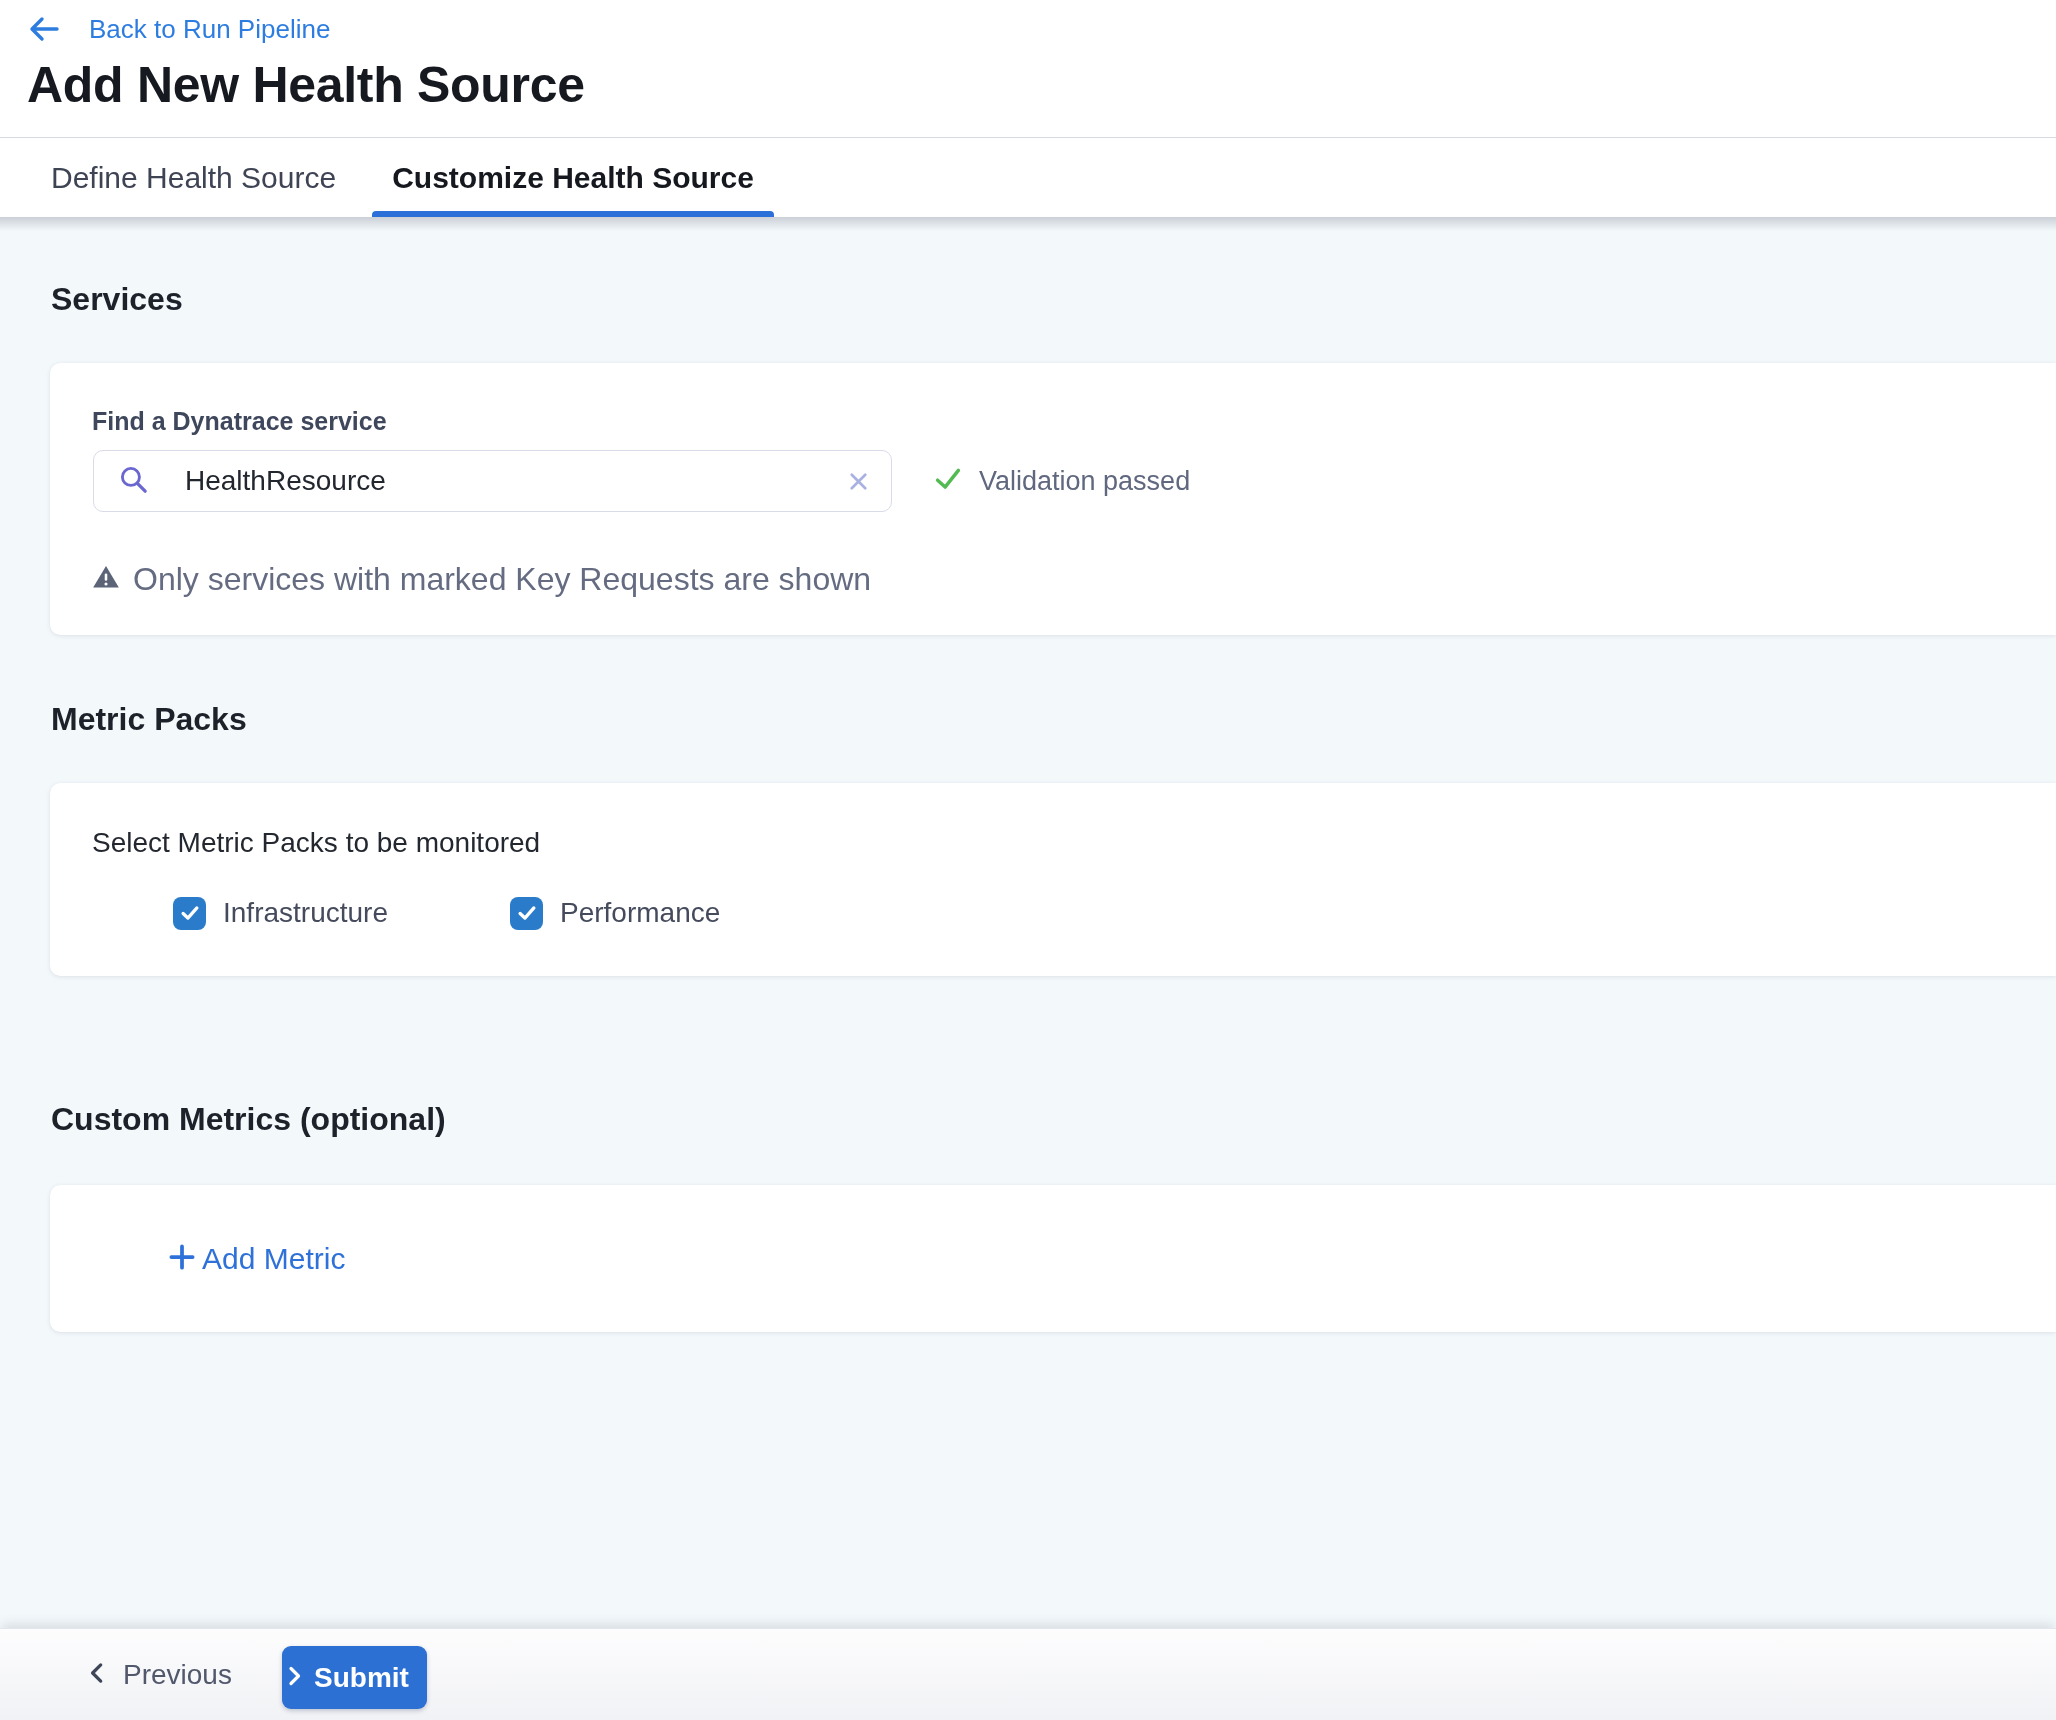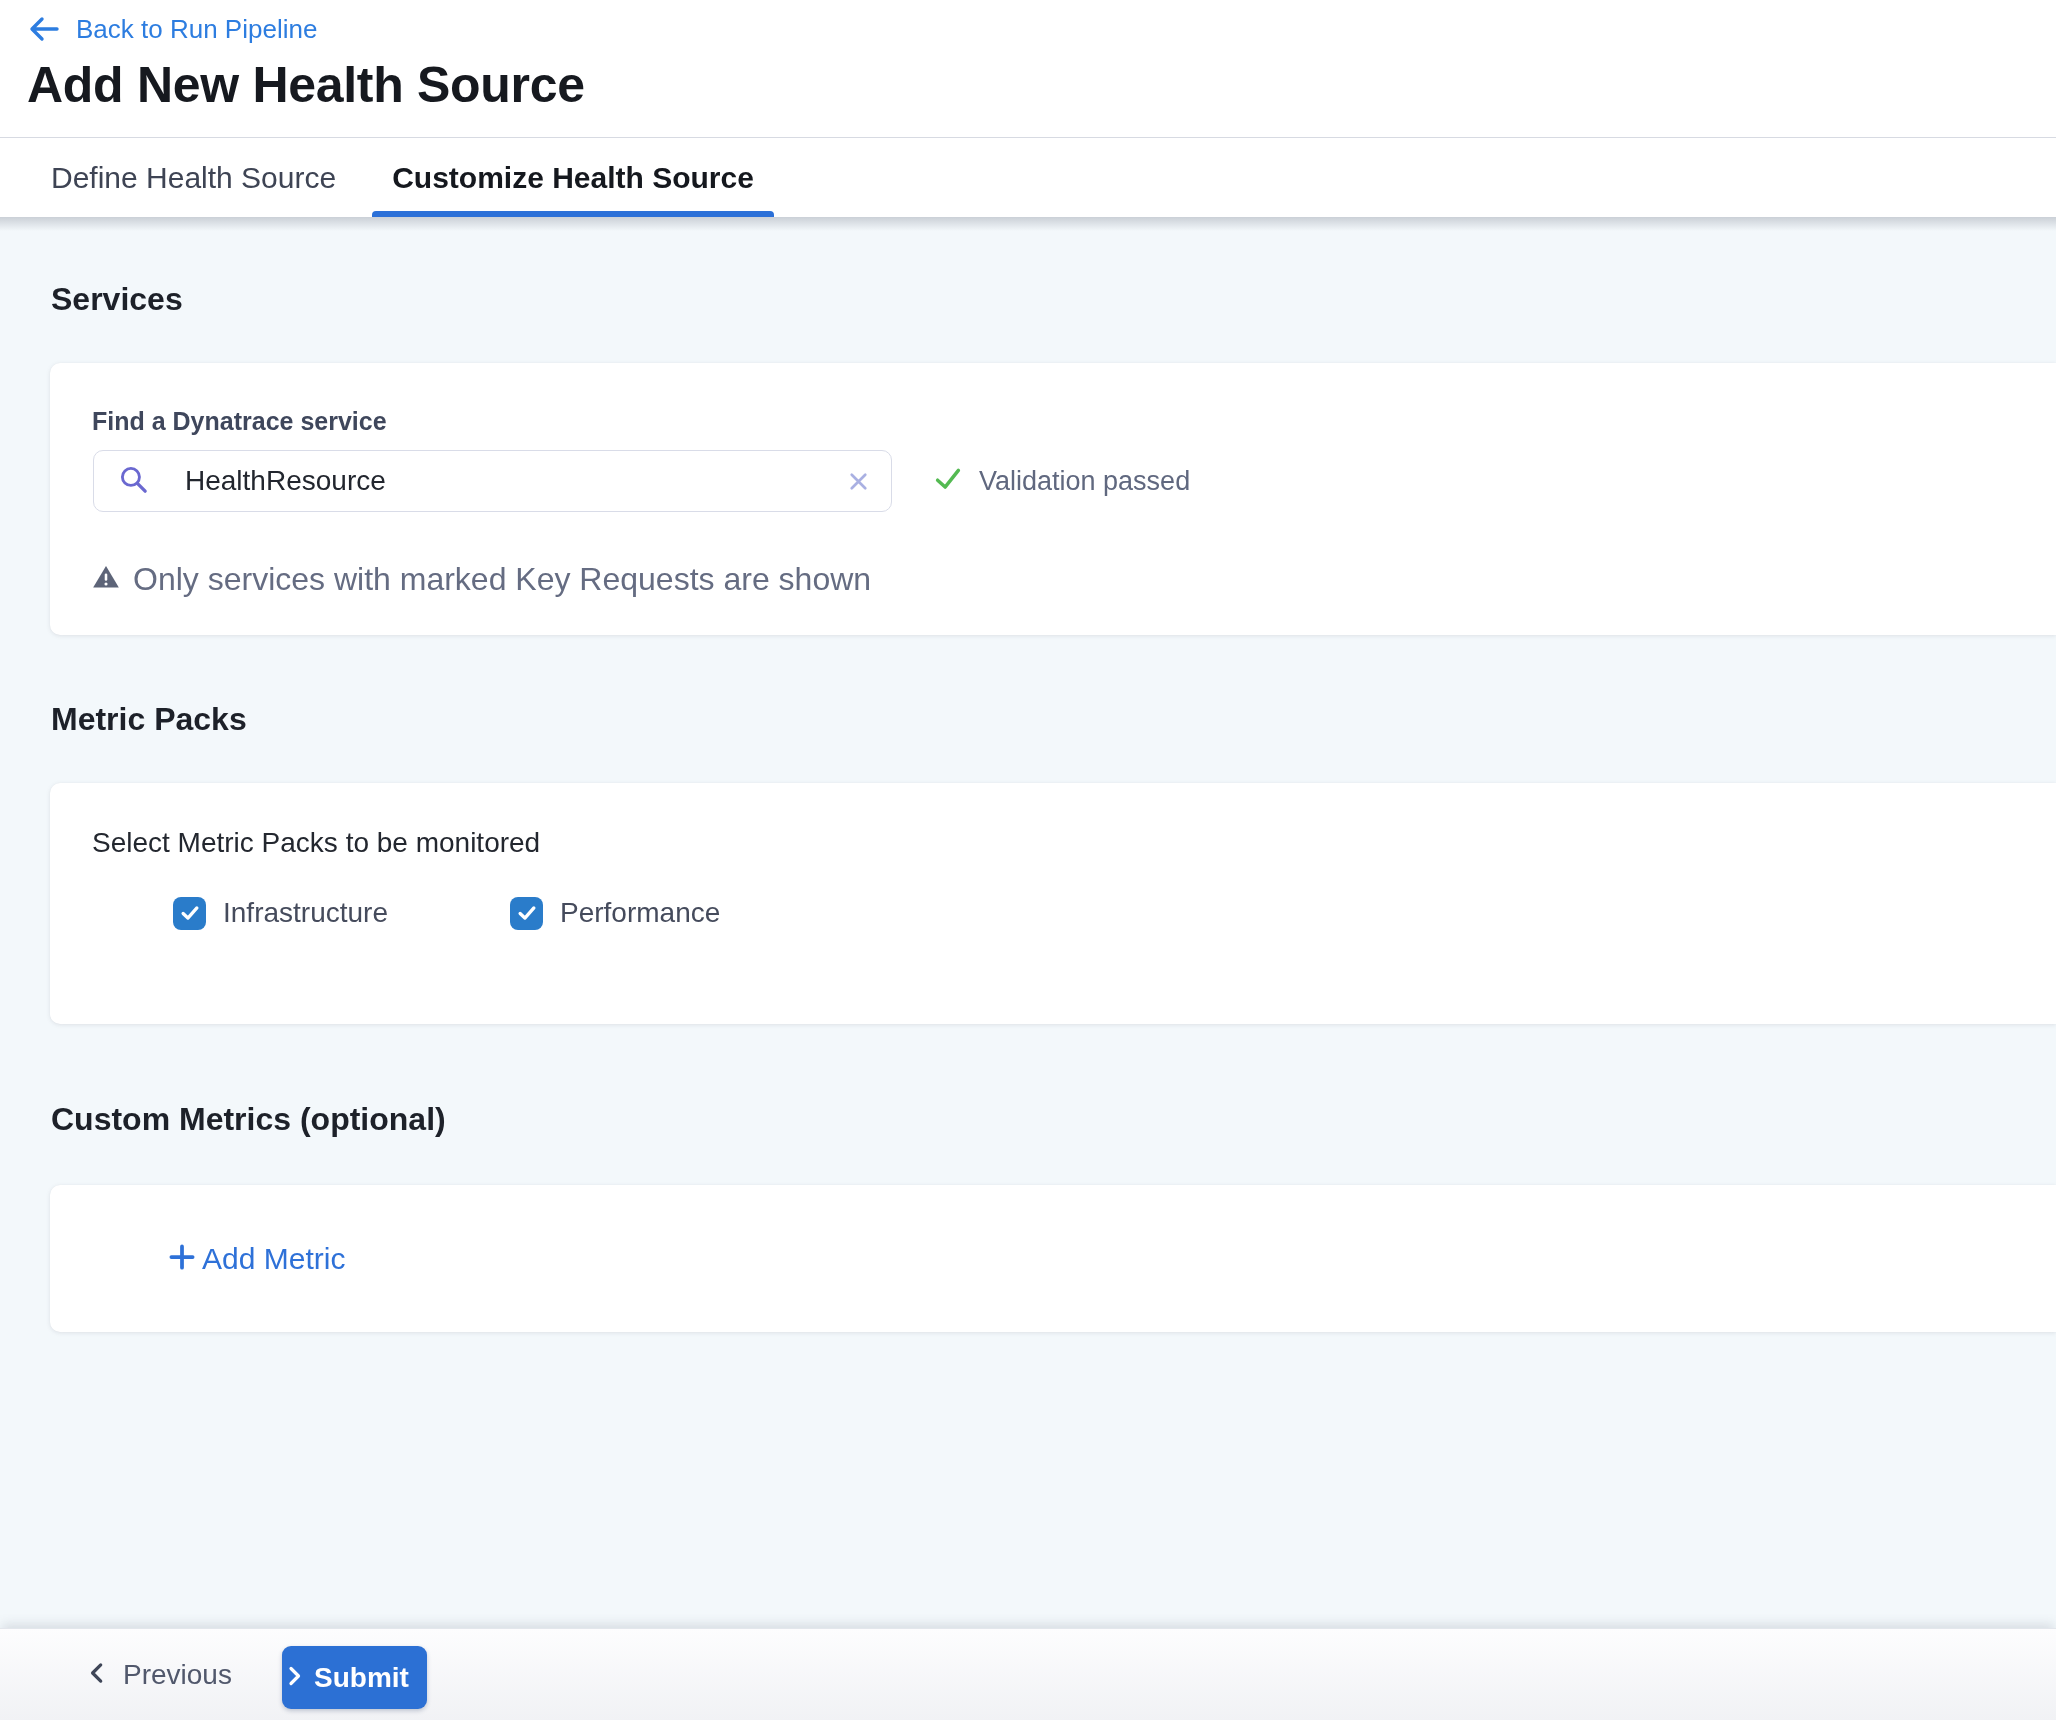--- a/index.html
+++ b/index.html
@@ -1,21 +1,21 @@
 <!DOCTYPE html>
 <html><head>
 <meta charset="utf-8">
 <style>
   html,body{margin:0;padding:0;}
   body{font-family:"Liberation Sans", sans-serif; background:#ffffff;}
   .screen{position:relative; width:2056px; height:1720px; background:#ffffff; overflow:hidden;}
 
   
   .header{position:absolute; top:0; left:0; right:0; height:137px; background:#ffffff;}
-  .back-row{position:absolute; top:12px; left:27px; display:flex; align-items:center; gap:15px; cursor:pointer;}
+  .back-row{position:absolute; top:12px; left:27px; display:flex; align-items:center; gap:28px; cursor:pointer;}
   .back-row svg{display:block;}
   .back-label{font-size:26px; font-weight:500; color:#2d7de0;}
   .page-title{position:absolute; top:56px; left:27px; font-size:50px; font-weight:700; color:#16191f; letter-spacing:-0.3px;}
 
   
   .tabbar{position:absolute; top:137px; left:0; right:0; height:80px; background:#ffffff; border-top:1px solid #d7dae2; display:flex; align-items:stretch; box-sizing:border-box;}
   .tabs{display:flex; margin-left:31px; gap:16px;}
   .tab{position:relative; display:flex; align-items:center; padding:0 20px; font-size:30px; cursor:pointer;}
   .tab.inactive{color:#3e4454; font-weight:500;}
   .tab.active{color:#15181e; font-weight:700;}
@@ -25,21 +25,21 @@
   .content{position:absolute; top:217px; left:0; right:0; height:1411px; background:#f3f8fb;}
   .content-top-shadow{position:absolute; top:0; left:0; right:0; height:14px; background:linear-gradient(to bottom, rgba(109,115,131,0.30), rgba(109,115,131,0));}
 
   .section-heading{position:absolute; left:51px; font-size:32px; font-weight:700; color:#1d2129; line-height:38px;}
   .h-services{top:280px;}
   .h-metric-packs{top:700px;}
   .h-custom-metrics{top:1100px;}
 
   .card{position:absolute; left:50px; right:0; background:#ffffff; border-radius:10px 0 0 10px; box-shadow:0 1px 4px rgba(96,97,112,0.14), 0 0 1px rgba(40,41,61,0.06);}
   .card-services{top:363px; height:272px;}
-  .card-metric-packs{top:783px; height:241px;text-align:center;}
+  .card-metric-packs{top:783px; height:193px;text-align:center;}
   .card-custom-metrics{top:1185px; height:147px;}
 
   
   .find-label{position:absolute; left:42px; top:42px; font-size:25px; font-weight:700; color:#3f475c; line-height:32px;}
   .search-box{position:absolute; left:43px; top:87px; width:799px; height:62px; box-sizing:border-box; background:#ffffff; border:1px solid #d9dce8; border-radius:10px; display:flex; align-items:center; padding:0 20px 0 24px;}
   .search-box .mag{flex:0 0 auto; margin-right:34px;}
   .search-input{flex:1 1 auto; border:none; outline:none; font-family:"Liberation Sans", sans-serif; font-size:28px; color:#22262e; background:transparent; min-width:0;}
   .clear-x{flex:0 0 auto; margin-left:12px; cursor:pointer; display:flex; align-items:center;}
   .validation-row{position:absolute; left:883px; top:87px; height:62px; display:flex; align-items:center; gap:16px;}
   .validation-text{font-size:27px; color:#60687f;}

